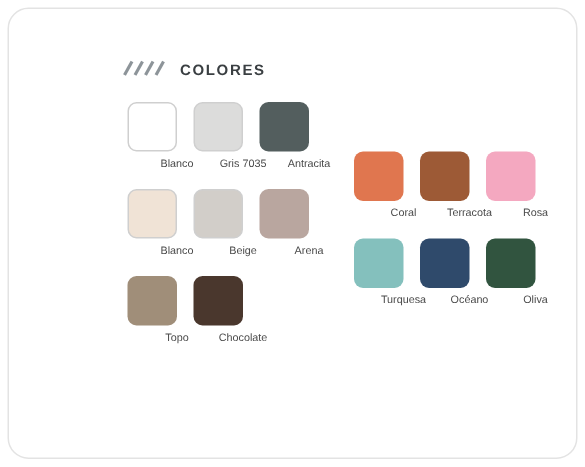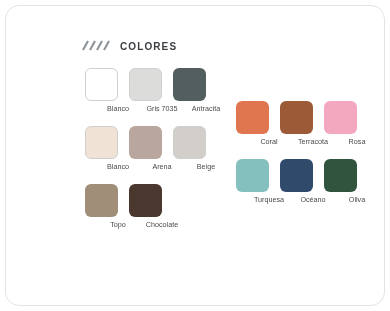--- a/index.html
+++ b/index.html
@@ -140,30 +140,30 @@
         <div class="swatch-label">Antracita</div>
       </div>
 
 
       <div class="cell">
         <div class="swatch outlined" style="background:#f0e3d6"></div>
         <div class="swatch-label">Blanco</div>
       </div>
 
       <div class="cell">
+        <div class="swatch outlined" style="background:#d2cec9"></div>
+        <div class="swatch-label">Beige</div>
+      </div>
+
+      <div class="cell">
         <div class="swatch" style="background:#b9a69f"></div>
         <div class="swatch-label">Arena</div>
       </div>
 
       <div class="cell">
-        <div class="swatch outlined" style="background:#d2cec9"></div>
-        <div class="swatch-label">Beige</div>
-      </div>
-
-      <div class="cell">
         <div class="swatch" style="background:#a08e79"></div>
         <div class="swatch-label">Topo</div>
       </div>
 
 
       <div class="cell">
         <div class="swatch" style="background:#4a372d"></div>
         <div class="swatch-label">Chocolate</div>
       </div>
 

